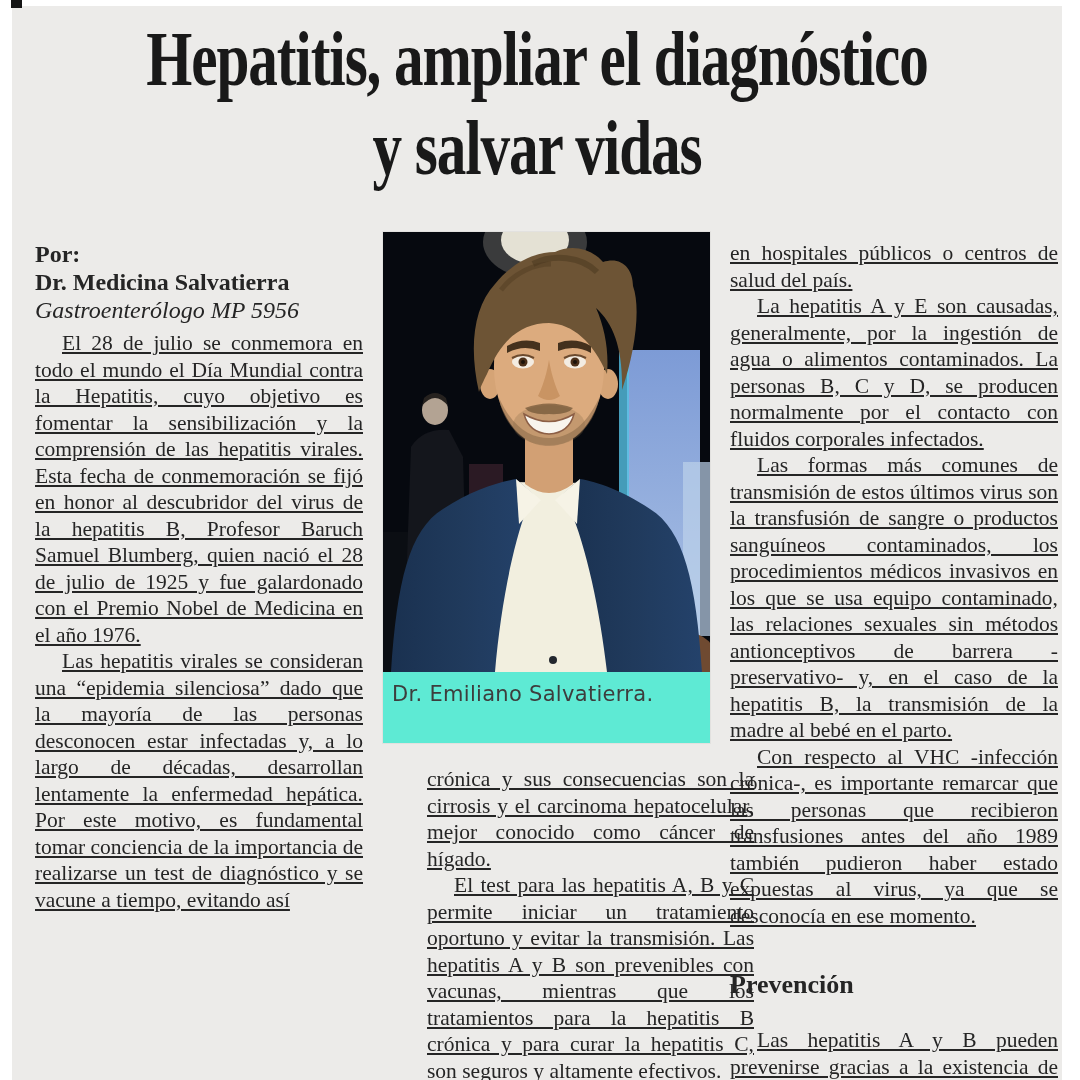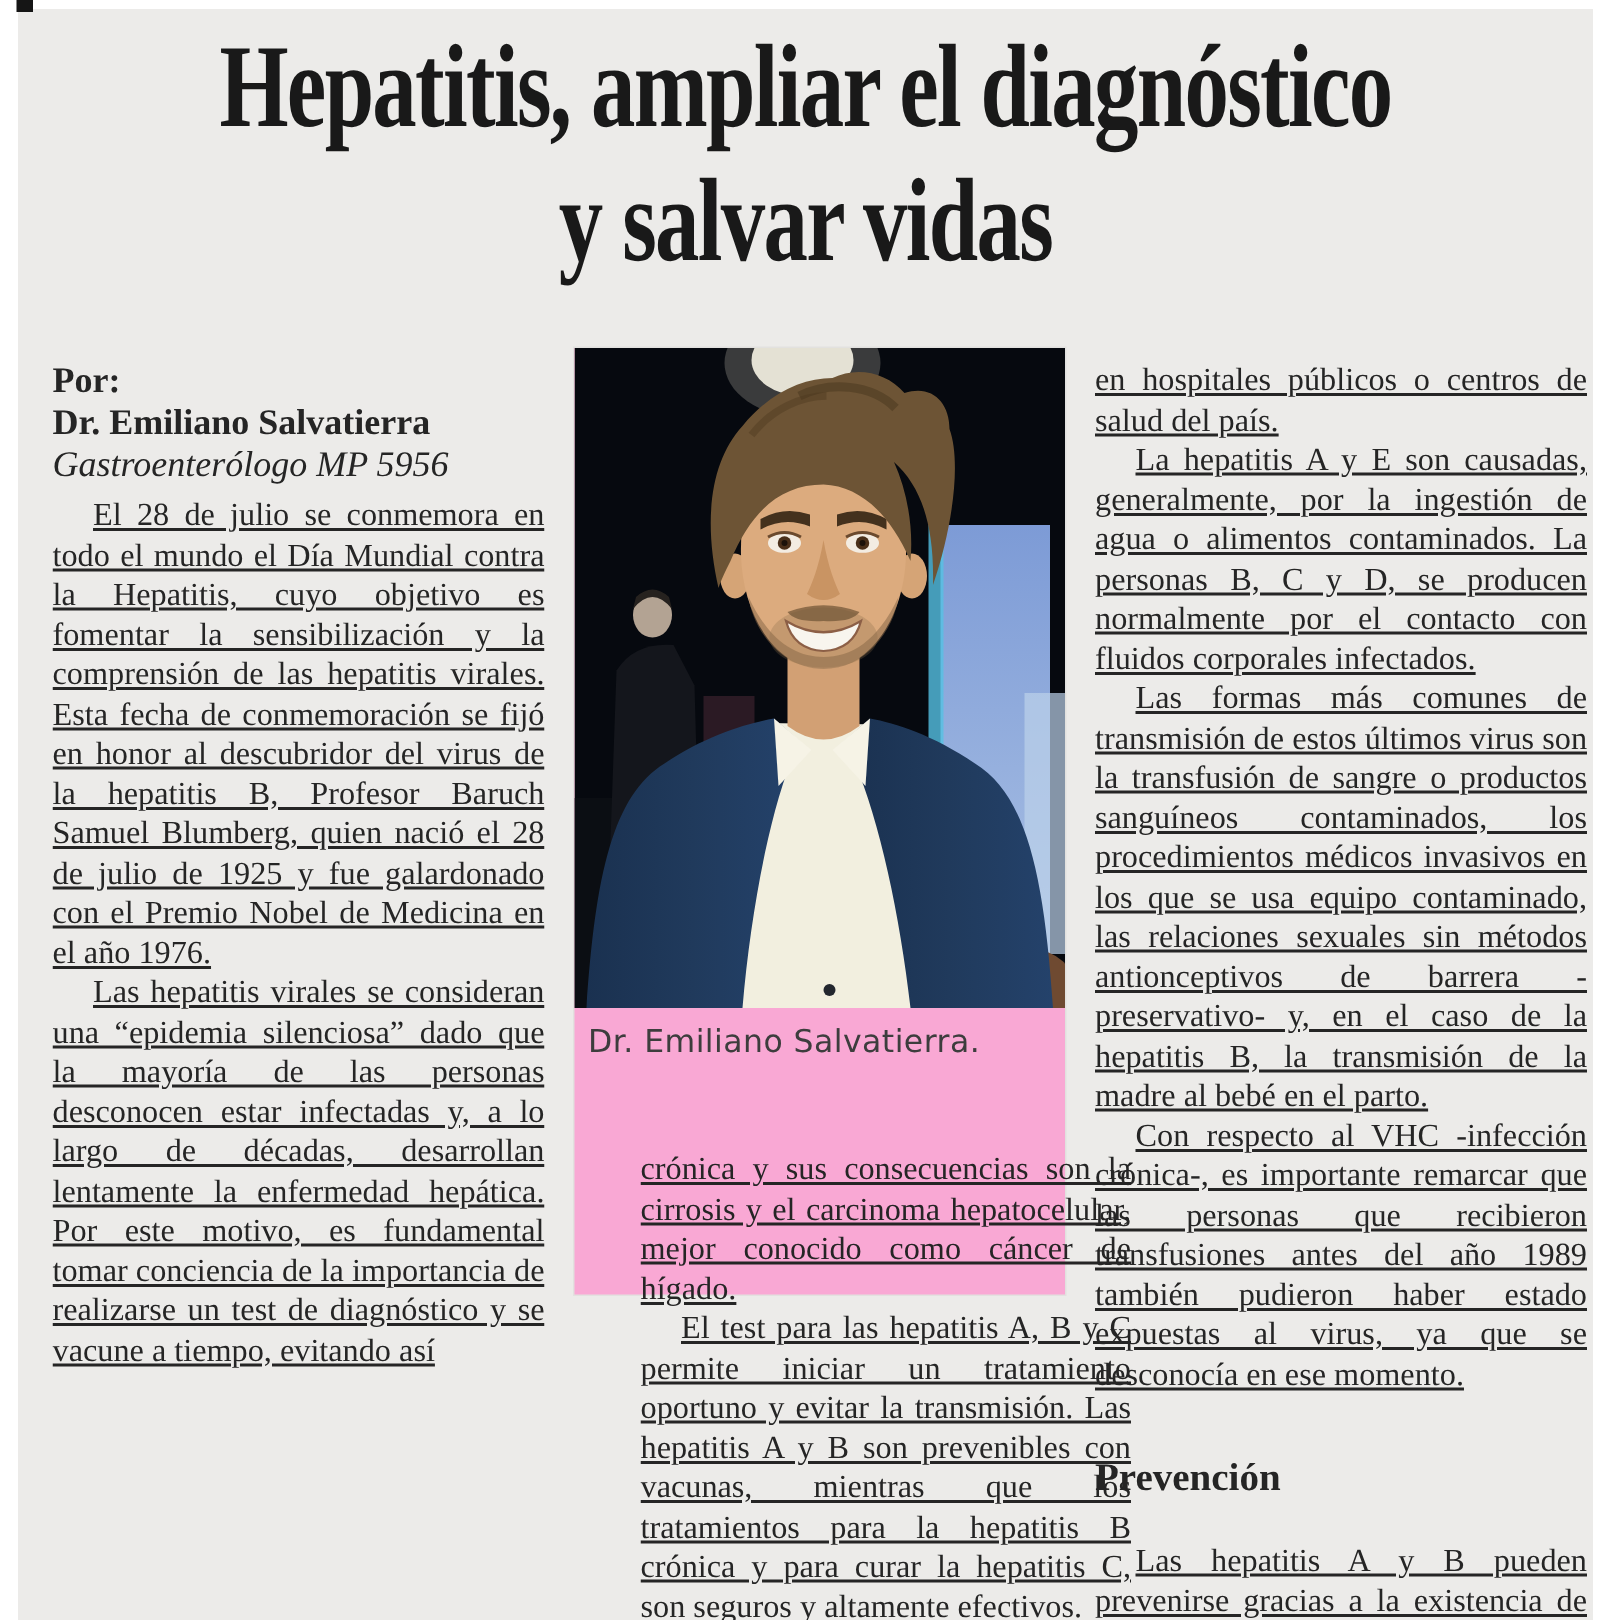--- a/index.html
+++ b/index.html
@@ -30,21 +30,21 @@
   .col{position:absolute;overflow:hidden;color:var(--body-color);}
   .col-left{left:23px;top:234px;width:328px;height:840px;}
   .col-middle{left:371px;top:760px;width:327px;height:314px;margin-left:44px;}
   .col-right{left:718px;top:234px;width:328px;height:840px;}
   .para{margin:0;font-size:21.5px;line-height:26.5px;text-align:justify;text-decoration:underline;}
   .indent{text-indent:27px;}
   .byline{font-size:24px;line-height:28px;margin-bottom:6px;}
   .by-label,.by-name{font-weight:700;}
   .by-cred{font-style:italic;}
   .subhead{font-size:26px;line-height:28px;font-weight:700;margin:42px 0 28px 0;color:var(--body-color);font-family:Liberation Serif, serif;}
-  .photo-card{position:absolute;left:371px;top:226px;width:327px;height:631px;margin:0;background:#f9a8d4;box-shadow:0 0 0 1px #e2e1df;}
+  .photo-card{position:absolute;left:371px;top:226px;width:327px;height:511px;margin:0;background:#5eead4;box-shadow:0 0 0 1px #e2e1df;}
   .photo-card svg{display:block;width:327px;height:440px;}
   .caption{
     font-family:"DejaVu Sans",sans-serif;font-size:21px;letter-spacing:0.3px;
     color:var(--caption-color);padding:10px 0 0 9px;
   }
 </style>
 </head>
 <body>
 
 <div class="page">
@@ -53,21 +53,21 @@
   <div class="article">
 
     <h1 class="headline">
       <span class="hl-line">Hepatitis, ampliar el diagnóstico</span>
       <span class="hl-line">y salvar vidas</span>
     </h1>
 
     <div class="col col-left">
       <div class="byline">
         <div class="by-label">Por:</div>
-        <div class="by-name">Dr. Emiliano Salvatierra</div>
+        <div class="by-name">Dr. Medicina Salvatierra</div>
         <div class="by-cred">Gastroenterólogo MP 5956</div>
       </div>
       <p class="para indent">El 28 de julio se conmemora en todo el mundo el Día Mundial contra la Hepatitis, cuyo objetivo es fomentar la sensibilización y la comprensión de las hepatitis virales. Esta fecha de conmemoración se fijó en honor al descubridor del virus de la hepatitis B, Profesor Baruch Samuel Blumberg, quien nació el 28 de julio de 1925 y fue galardonado con el Premio Nobel de Medicina en el año 1976.</p>
       <p class="para indent">Las hepatitis virales se consideran una “epidemia silenciosa” dado que la mayoría de las personas desconocen estar infectadas y, a lo largo de décadas, desarrollan lentamente la enfermedad hepática. Por este motivo, es fundamental tomar conciencia de la importancia de realizarse un test de diagnóstico y se vacune a tiempo, evitando así</p>
     </div>
 
     <figure class="photo-card">
       <svg viewBox="0 0 327 440" xmlns="http://www.w3.org/2000/svg">
         <defs>
           <linearGradient id="gradCurtain" x1="0" y1="0" x2="0" y2="1">

